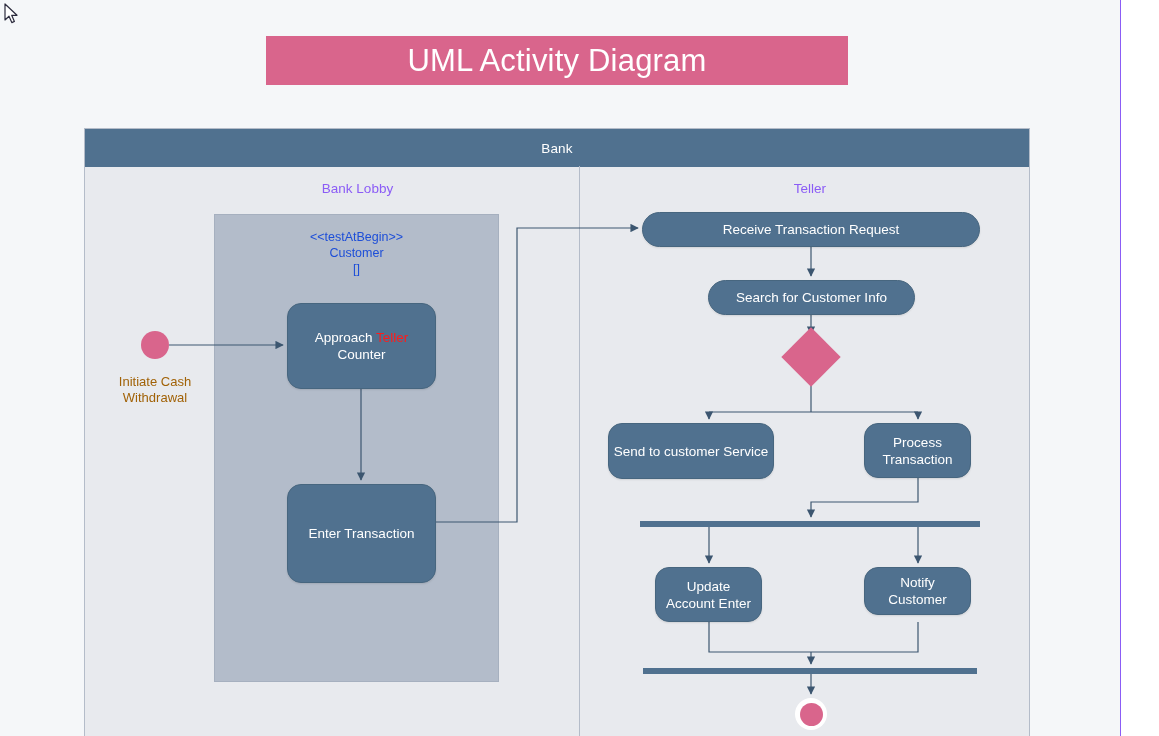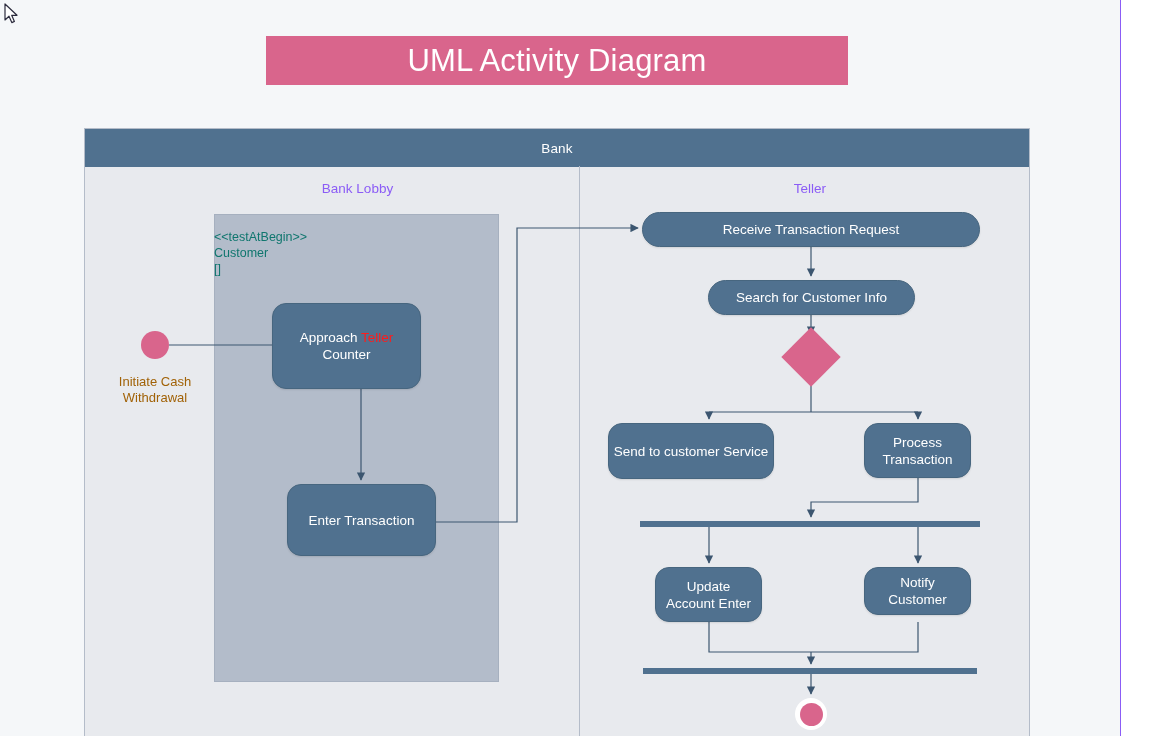--- a/index.html
+++ b/index.html
@@ -90,44 +90,44 @@
     position: absolute;
     left: 214px; top: 214px;
     width: 285px; height: 468px;
     background: #b3bcca;
     border: 1px solid #a6b0bf;
   }
   #partition-caption {
     position: absolute;
     left: 214px; top: 229px;
     width: 285px;
-    text-align: left;
-    color: #0f766e;
+    text-align: center;
+    color: #1d4ed8;
     font-size: 12.5px;
     line-height: 16px;
   }
   #partition-caption div { white-space: nowrap; }
 
   
   .node {
     position: absolute;
     background: #50718f;
     border: 1px solid #47667f;
     border-radius: 14px;
     color: #ffffff;
     display: flex; align-items: center; justify-content: center;
     text-align: center;
     font-size: 13.5px;
     line-height: 17px;
     box-shadow: 0 1px 2px rgba(0,0,0,.10);
   }
   .node .hl { color: #ff1b1b; }
 
-  #node-approach        { left: 272px; top: 303px; width: 149px; height: 86px; }
-  #node-enter           { left: 287px; top: 484px; width: 149px; height: 72px; }
+  #node-approach        { left: 287px; top: 303px; width: 149px; height: 86px; }
+  #node-enter           { left: 287px; top: 484px; width: 149px; height: 99px; }
   #node-receive         { left: 642px; top: 212px; width: 338px; height: 35px; border-radius: 18px; }
   #node-search          { left: 708px; top: 280px; width: 207px; height: 35px; border-radius: 18px; }
   #node-send-service    { left: 608px; top: 423px; width: 166px; height: 56px; }
   #node-process         { left: 864px; top: 423px; width: 107px; height: 55px; }
   #node-update          { left: 655px; top: 567px; width: 107px; height: 55px; }
   #node-notify          { left: 864px; top: 567px; width: 107px; height: 48px; }
 
   
   #start-node {
     position: absolute; left: 141px; top: 331px;

